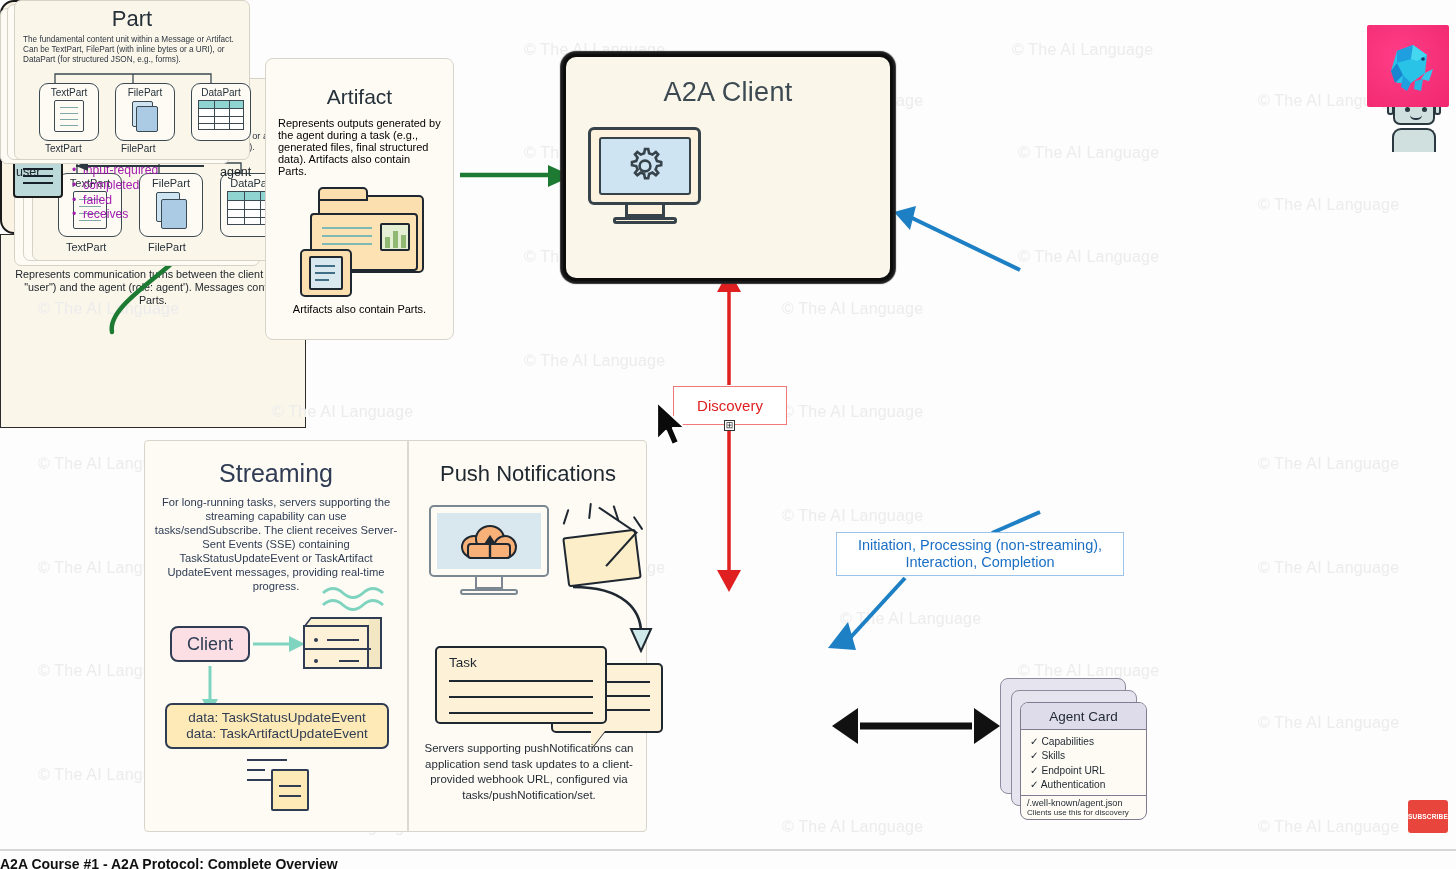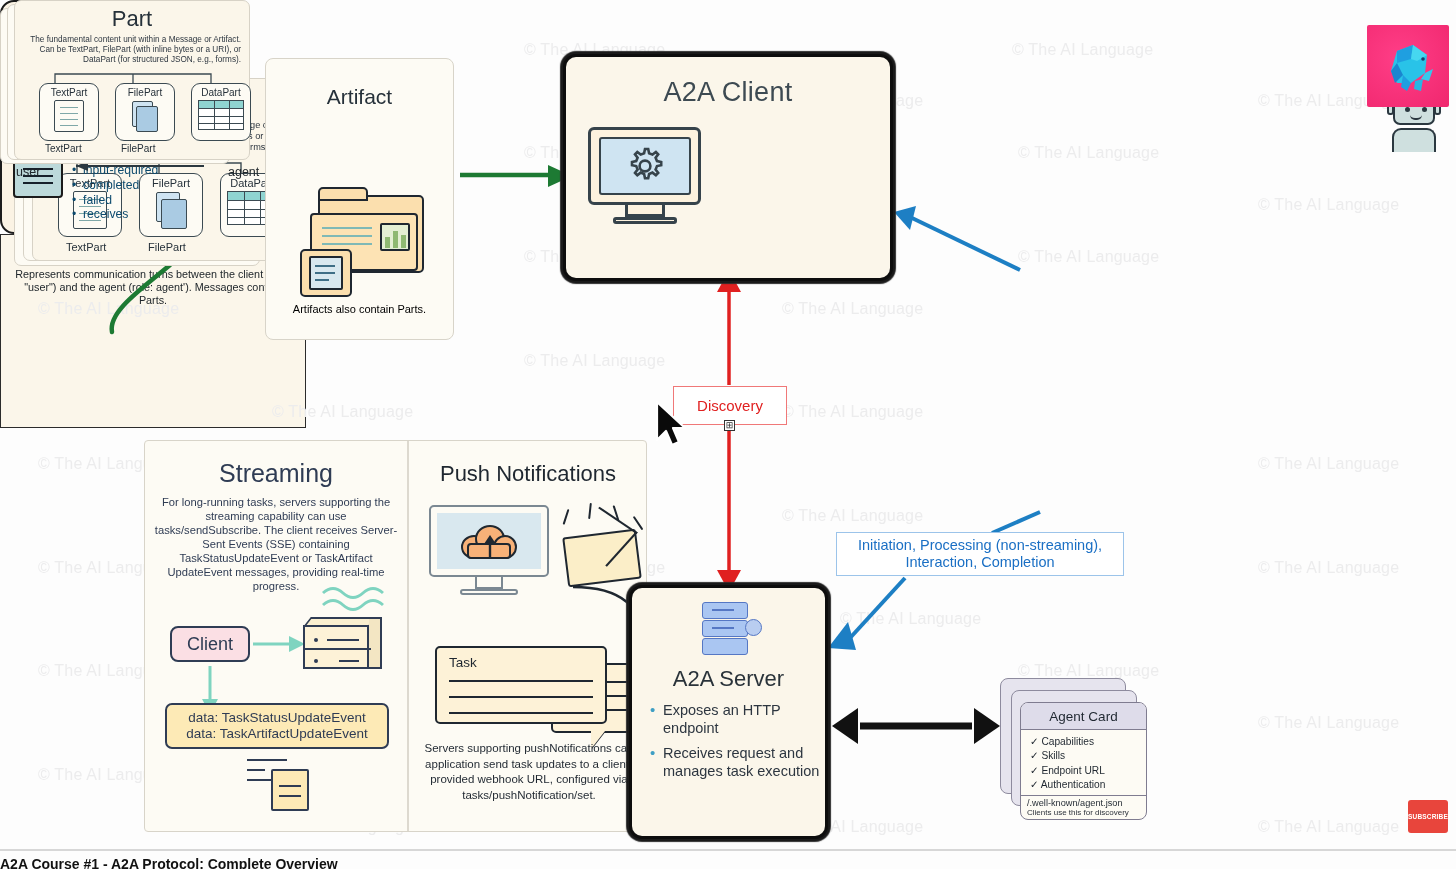--- a/index.html
+++ b/index.html
@@ -31,21 +31,21 @@
     background: #fdfbf4;
     border: 1.5px solid #d8d4c9;
     border-radius: 8px;
   }
   .ttl {
     text-align: center;
     font-weight: 400;
     color: #26313a;
   }
   .body-txt {
-    text-align: right;
+    text-align: left;
     color: #2d3640;
     line-height: 1.22;
   }
 
   
   #part-stack { position: absolute; left: 14px; top: 78px; width: 268px; height: 192px; }
   .stack-sheet {
     position: absolute; background: #fdfbf4; border: 1.5px solid #d7d2c6; border-radius: 7px;
   }
   .part-inner {
@@ -115,21 +115,21 @@
   #task { left: 975px; top: 278px; width: 185px; height: 234px;
           background:#fbf3e4; border:2.4px solid #1b1b1b; border-radius:14px;}
   .task-clip { position:absolute; left:55px; top:-14px; width:72px; height:22px;
                background:#f5b9b2; border:2.4px solid #1b1b1b; border-radius:8px;}
   .task-title { font-size: 30px; text-align:center; margin-top: 10px; color:#1b1b1b;}
   .task-desc { font-size: 12.3px; margin: 4px 10px 0 12px; line-height:1.2; color:#20272c;}
   .task-id { position:absolute; left:13px; top:136px; width:50px; height:62px;
              background:#bcd9da; border:2px solid #1b1b1b; border-radius:4px;}
   .task-id .t { text-align:center; font-size:17px; margin-top:5px; color:#16202a;}
   .task-id i { display:block; height:2px; background:#16202a; margin:5px 8px;}
-  .task-states { position:absolute; left:72px; top:134px; font-size:12.2px; line-height:1.2; color:#0c4a6e;}
+  .task-states { position:absolute; left:72px; top:134px; font-size:12.2px; line-height:1.2; color:#a21caf;}
   .task-states li { list-style:none; position:relative; padding-left:11px;}
   .task-states li:before { content:"•"; position:absolute; left:0;}
 
   
   #message { left: 1136px; top: 206px; width: 306px; height: 194px;
              background:#fbf6ea; border:1.6px solid #2b2b2b;}
   .msg-title { font-size:21px; text-align:center; margin-top:7px; color:#1b1b1b;}
   .msg-desc { font-size:10.8px; text-align:center; margin:2px 8px 0; line-height:1.2; color:#20272c;}
   .bubble { position:absolute; left:78px; top:90px; width:122px; height:42px;
             background:#fdfbf4; border:1.8px solid #2b3840; border-radius:7px;
@@ -350,20 +350,21 @@
             <div class="hl" style="top:25px"></div>
         </div>
       </div>
       <div class="chip-sub" style="left:33px; top:162px;">TextPart</div>
       <div class="chip-sub" style="left:115px; top:162px;">FilePart</div>
     </div>
   </div>
 
   <div id="artifact" class="card-white">
     <div class="ttl art-title">Artifact</div>
+    <div class="art-desc">Represents outputs generated by the agent during a task (e.g., generated files, final structured data). Artifacts also contain Parts.</div>
     <div style="position:absolute; left:34px; top:128px; width:130px; height:105px;">
       <div style="position:absolute;left:18px;top:8px;width:106px;height:78px;background:#fbdfae;border:2.4px solid #1f2730;border-radius:5px;"></div>
       <div style="position:absolute;left:18px;top:0px;width:50px;height:14px;background:#fbdfae;border:2.4px solid #1f2730;border-radius:5px 5px 0 0;"></div>
       <div style="position:absolute;left:10px;top:26px;width:108px;height:58px;background:#fde3b4;border:2.4px solid #1f2730;border-radius:4px;"></div>
       <div style="position:absolute;left:22px;top:40px;width:50px;height:2px;background:#7fb9b6;"></div>
       <div style="position:absolute;left:22px;top:48px;width:50px;height:2px;background:#7fb9b6;"></div>
       <div style="position:absolute;left:22px;top:56px;width:50px;height:2px;background:#7fb9b6;"></div>
       <div style="position:absolute;left:80px;top:36px;width:30px;height:28px;background:#e4efd3;border:2.2px solid #1f2730;border-radius:2px;"></div>
       <div style="position:absolute;left:85px;top:50px;width:5px;height:11px;background:#8fb972;"></div>
       <div style="position:absolute;left:93px;top:44px;width:5px;height:17px;background:#8fb972;"></div>
@@ -437,21 +438,21 @@
       <div class="r-head">
         <div style="position:absolute;left:10px;top:13px;width:5px;height:5px;border-radius:50%;background:#2b3840;"></div>
         <div style="position:absolute;left:27px;top:13px;width:5px;height:5px;border-radius:50%;background:#2b3840;"></div>
         <div style="position:absolute;left:15px;top:21px;width:12px;height:5px;border-bottom:2px solid #2b3840;border-radius:0 0 8px 8px;"></div>
         <div style="position:absolute;left:-8px;top:10px;width:7px;height:11px;border:2px solid #2b3840;border-radius:3px;background:#cfe0df;"></div>
         <div style="position:absolute;right:-8px;top:10px;width:7px;height:11px;border:2px solid #2b3840;border-radius:3px;background:#cfe0df;"></div>
       </div>
       <div class="r-body"></div>
     </div>
     <div class="lbl-sm" style="left:16px; top:165px;">user</div>
-    <div class="lbl-sm" style="left:228px; top:165px;">agent</div>
+    <div class="lbl-sm" style="left:220px; top:165px;">agent</div>
   </div>
 
   <div id="part-right">
     <div class="stack-sheet" style="position:absolute;left:0;top:8px;width:230px;height:156px;"></div>
     <div class="stack-sheet" style="position:absolute;left:7px;top:4px;width:230px;height:156px;"></div>
     <div class="part-inner" style="left:14px; top:0; width:236px; height:160px;">
       <div class="ttl" style="font-size:22px; margin-top:5px;">Part</div>
       <div class="body-txt" style="font-size:8.2px; margin:3px 8px 0;">The fundamental content unit within a Message or Artifact. Can be TextPart, FilePart (with inline bytes or a URI), or DataPart (for structured JSON, e.g., forms).</div>
       <svg style="position:absolute;left:26px;top:68px;width:186px;height:16px;">
         <path d="M14,14 L14,5 L170,5 L170,14 M92,5 L92,14" stroke="#3b4a52" stroke-width="1.3" fill="none"></path>
@@ -571,36 +572,20 @@
     </div>
     <div class="task-note">
       <div class="tn">Task</div>
       <i style="top:32px"></i>
         <i style="top:48px"></i>
         <i style="top:64px"></i>
     </div>
     <div class="push-desc">Servers supporting pushNotifications can application send task updates to a client-provided webhook URL, configured via tasks/pushNotification/set.</div>
   </div>
 
-  <div id="a2a-server" class="rough-box">
-    <div class="srv-ico">
-      <div class="blk" style="top:0;"></div>
-      <div class="blk" style="top:18px;"></div>
-      <div class="blk" style="top:36px;"></div>
-      <div class="conn"></div>
-      <div class="dot"></div>
-      <div style="position:absolute;left:10px;top:7px;width:22px;height:2.4px;background:#5577c4;"></div>
-      <div style="position:absolute;left:10px;top:25px;width:22px;height:2.4px;background:#5577c4;"></div>
-    </div>
-    <div class="srv-title">A2A Server</div>
-    <ul class="srv-list">
-      <li>Exposes an HTTP endpoint</li>
-      <li>Receives request and manages task execution</li>
-    </ul>
-  </div>
 
   <div id="agent-stack">
     <div class="ag-sheet" style="left:0;  top:0;   width:126px; height:116px;"></div>
     <div class="ag-sheet" style="left:11px; top:12px; width:126px; height:116px;"></div>
     <div class="ag-main">
       <div class="ag-hdr">Agent Card</div>
       <div class="ag-items">
         <div><span>✓</span> <span>Capabilities</span></div>
         <div><span>✓</span> <span>Skills</span></div>
         <div><span>✓</span> <span>Endpoint URL</span></div>

